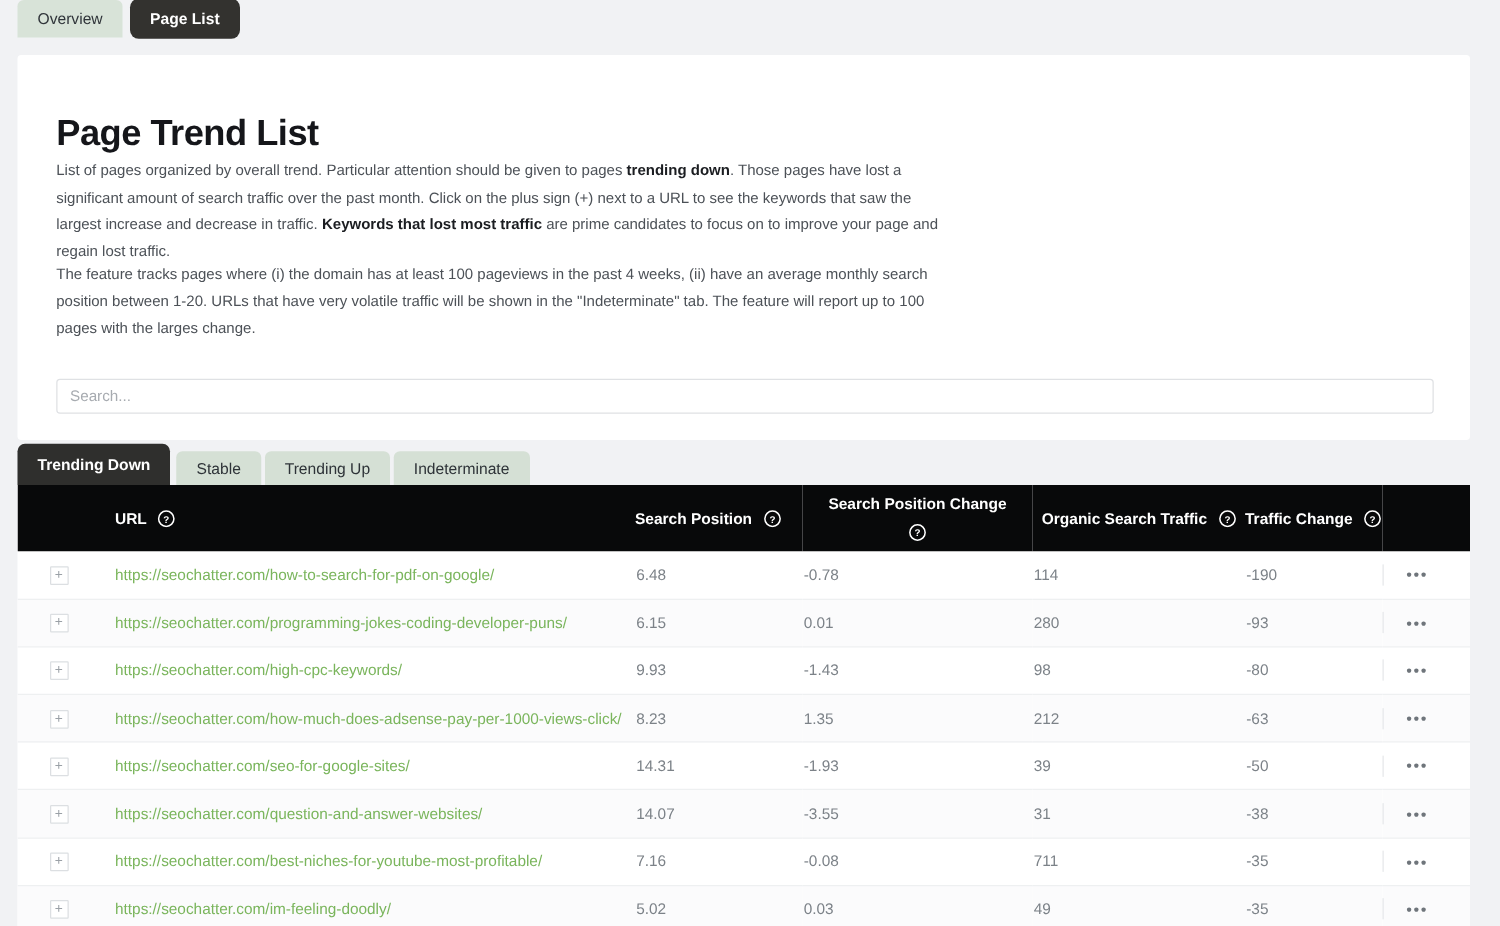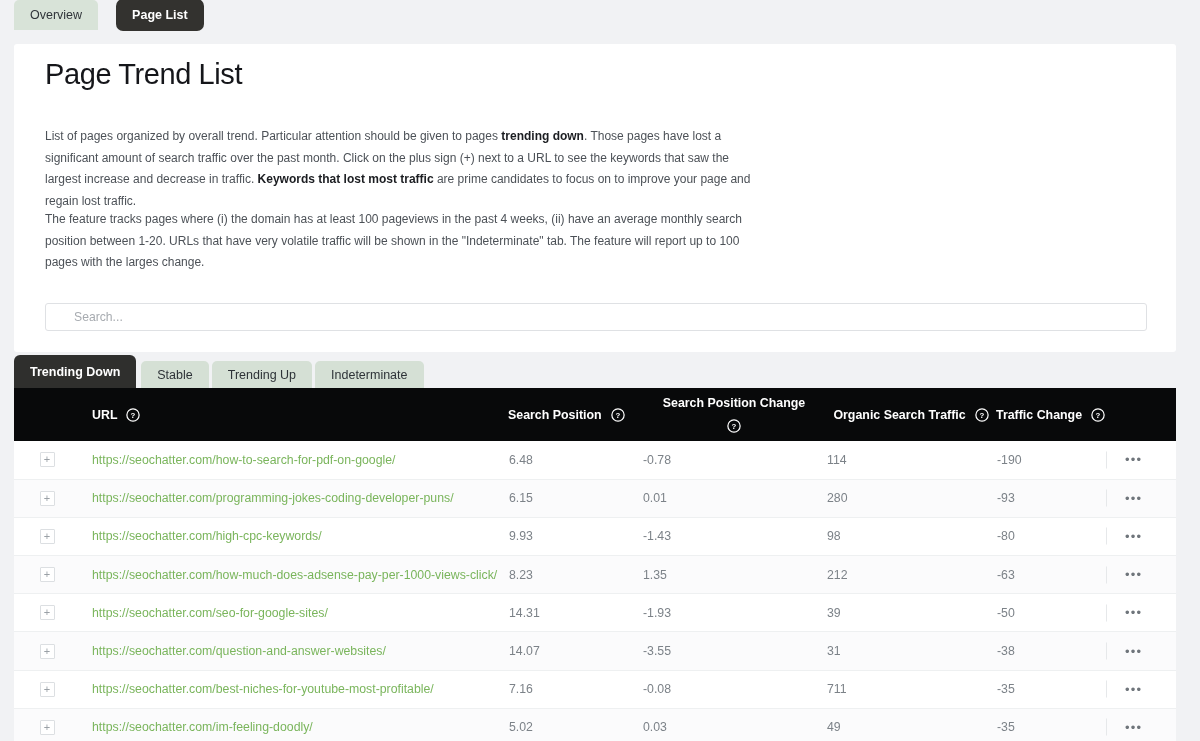--- a/index.html
+++ b/index.html
@@ -8,21 +8,21 @@
     background: #f1f2f4;
     font-family: "Liberation Sans", sans-serif;
     overflow: hidden;
   }
 
   
   #top-tabs {
     position: absolute; top: 0; left: 14px;
     height: 30px;
     display: flex; align-items: flex-end;
-    gap: 16px;
+    gap: 4px;
   }
   .top-tab {
     height: 30px;
     padding: 0 16px;
     display: flex; align-items: center;
     font-size: 12.5px;
     border-radius: 5px 5px 0 0;
     white-space: nowrap;
   }
   .top-tab.inactive {
@@ -42,22 +42,22 @@
 
   
   #card {
     position: absolute;
     top: 44px; left: 14px;
     width: 1162px; height: 308px;
     background: #ffffff;
     border-radius: 3px;
   }
   #page-title {
-    position: absolute; left: 31px; top: 14px;
-    font-size: 29px; font-weight: normal;
+    position: absolute; left: 31px; top: 47px;
+    font-size: 29px; font-weight: bold;
     letter-spacing: -0.4px;
     color: #15161a;
   }
   .para {
     position: absolute; left: 31px;
     width: 716px;
     font-size: 12px;
     line-height: 21.6px;
     color: #4c5157;
   }
@@ -68,21 +68,21 @@
   #search-input {
     position: absolute;
     left: 31px; top: 259px;
     width: 1102px; height: 28px;
     border: 1px solid #dfe1e4;
     border-radius: 3px;
     background: #fff;
     font-family: "Liberation Sans", sans-serif;
     font-size: 12.2px;
     color: #404040;
-    padding: 0 28px;
+    padding: 0 10px;
     outline: none;
   }
   #search-input::placeholder { color: #a7abb0; }
 
   
   #filter-tabs {
     position: absolute;
     left: 14px; top: 355px;
     height: 33px;
     display: flex; align-items: flex-end;

